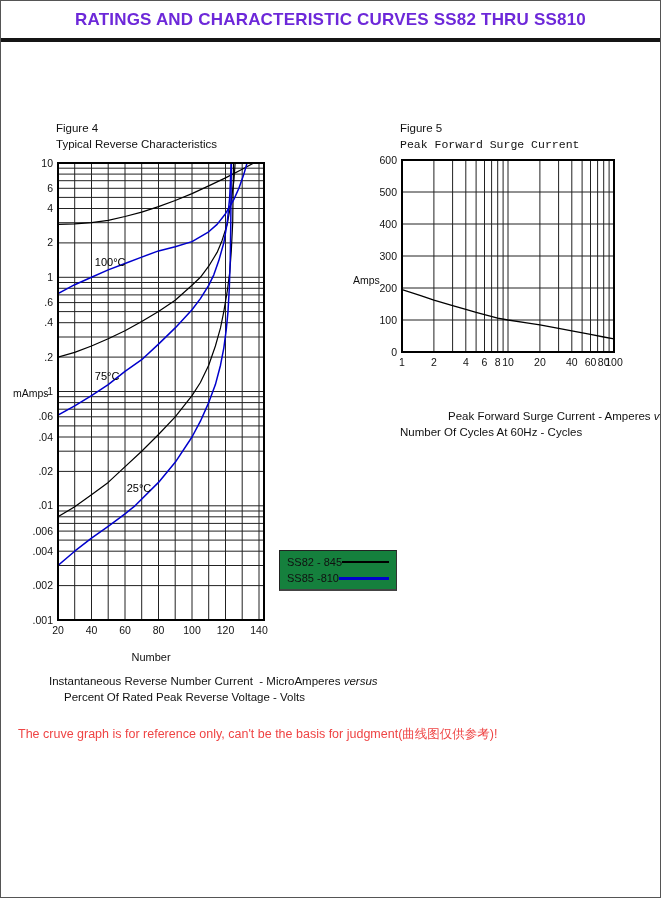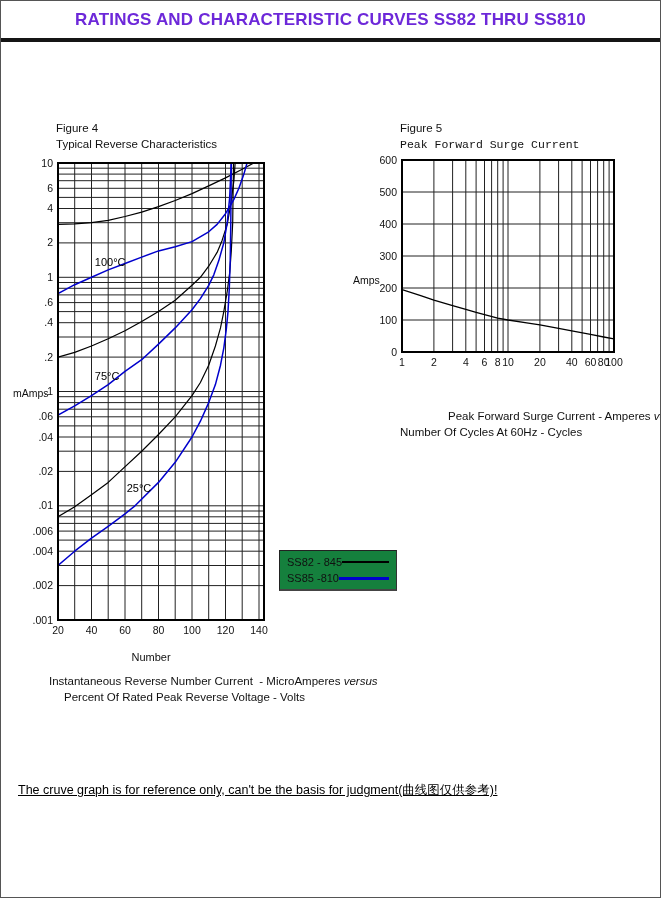--- a/index.html
+++ b/index.html
@@ -20,21 +20,21 @@
   .caption{position:absolute;font-size:11.5px;color:#111;white-space:pre;}
   .legend-box{
     position:absolute;left:278px;top:549px;width:118px;height:41px;
     border:1px solid #222;border-bottom:2.5px solid #444;border-right:1.5px solid #333;
     box-sizing:border-box;padding:3px 7px 3px 7px;display:flex;flex-direction:column;justify-content:space-around;
     background:#15803d;
   }
   .legend-row{display:flex;align-items:center;}
   .legend-text{font-size:11px;color:#111;white-space:pre;}
   .legend-line{margin-left:auto;width:50px;}
-  .footer-note{position:absolute;left:17px;top:781px;font-size:12.5px;color:#000000;text-decoration:underline;}
+  .footer-note{position:absolute;left:17px;top:725px;font-size:12.5px;color:#ef4444;}
 </style>
 </head>
 <body>
 
 <div class="page">
 
   <div class="page-title">RATINGS AND CHARACTERISTIC CURVES SS82 THRU SS810</div>
   <div class="title-rule"></div>
 
   <div class="fig-label" style="left:55px;top:121px;">Figure 4</div>

